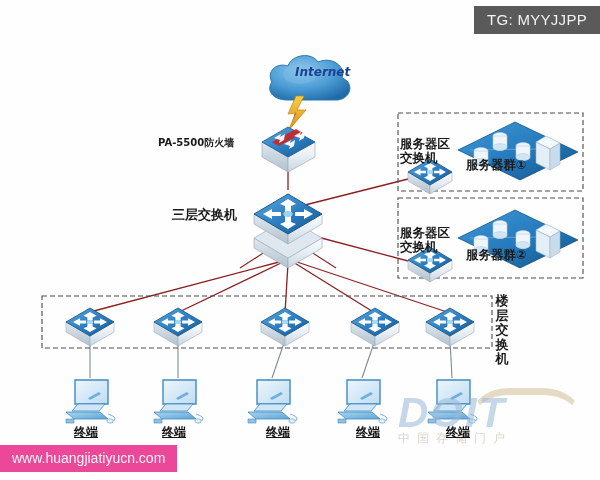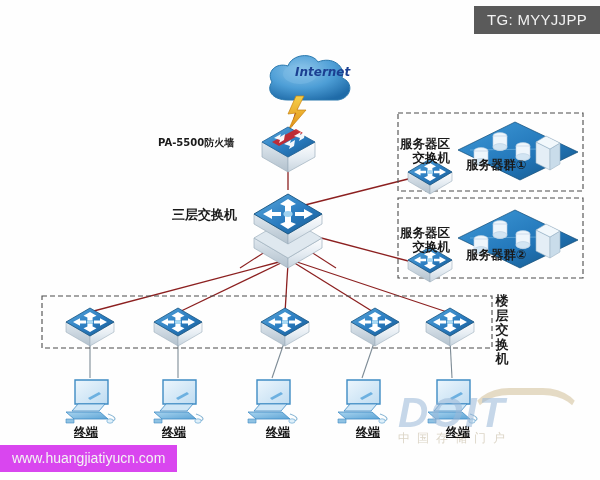--- a/index.html
+++ b/index.html
@@ -25,40 +25,40 @@
     width: 600px; height: 480px;
     pointer-events: none;
   }
   .lbl {
     position: absolute;
     font-weight: bold;
     color: #1a1a1a;
     white-space: nowrap;
     line-height: 1.12;
   }
-  .lbl-cn { font-family: "DejaVu Sans", "Liberation Sans", sans-serif; text-align: right; }
+  .lbl-cn { font-family: "DejaVu Sans", "Liberation Sans", sans-serif; }
 
   
   #tag-badge {
     position: absolute;
     right: 0; top: 6px;
     background: #5a5a5a;
     color: #f2f2f2;
     font-size: 15px;
     letter-spacing: .3px;
     padding: 5px 13px 6px 13px;
     z-index: 40;
     font-family: "Liberation Sans", sans-serif;
     margin-left: 22px;
   }
   
   #site-watermark {
     position: absolute;
     left: 0; bottom: 8px;
-    background: #d946ef;
+    background: #ec4899;
     color: #f4f4f4;
     font-size: 14px;
     padding: 5px 12px 6px 12px;
     z-index: 40;
     font-family: "Liberation Sans", sans-serif;
   }
   
   #doit-watermark {
     position: absolute;
     left: 398px; top: 392px;

